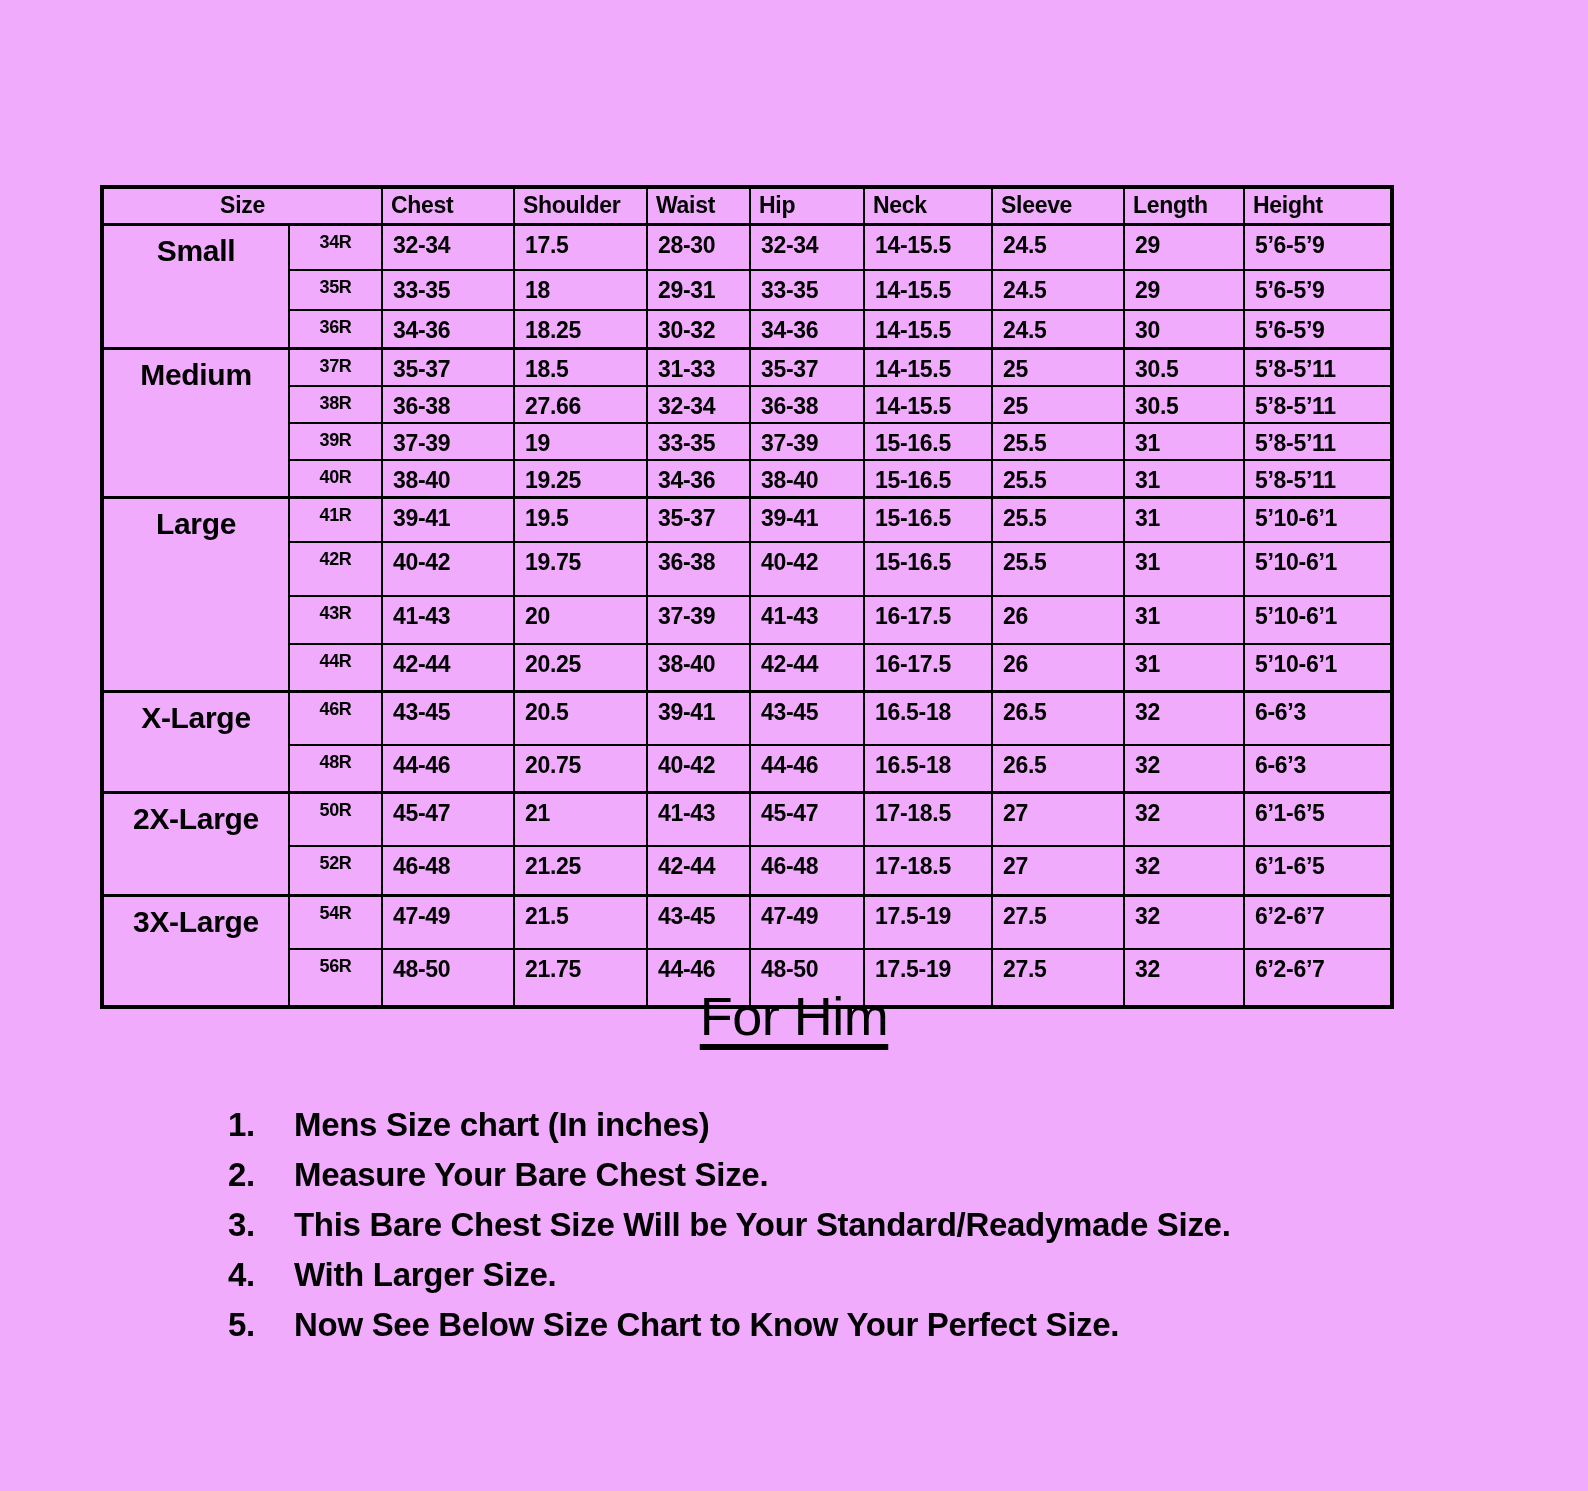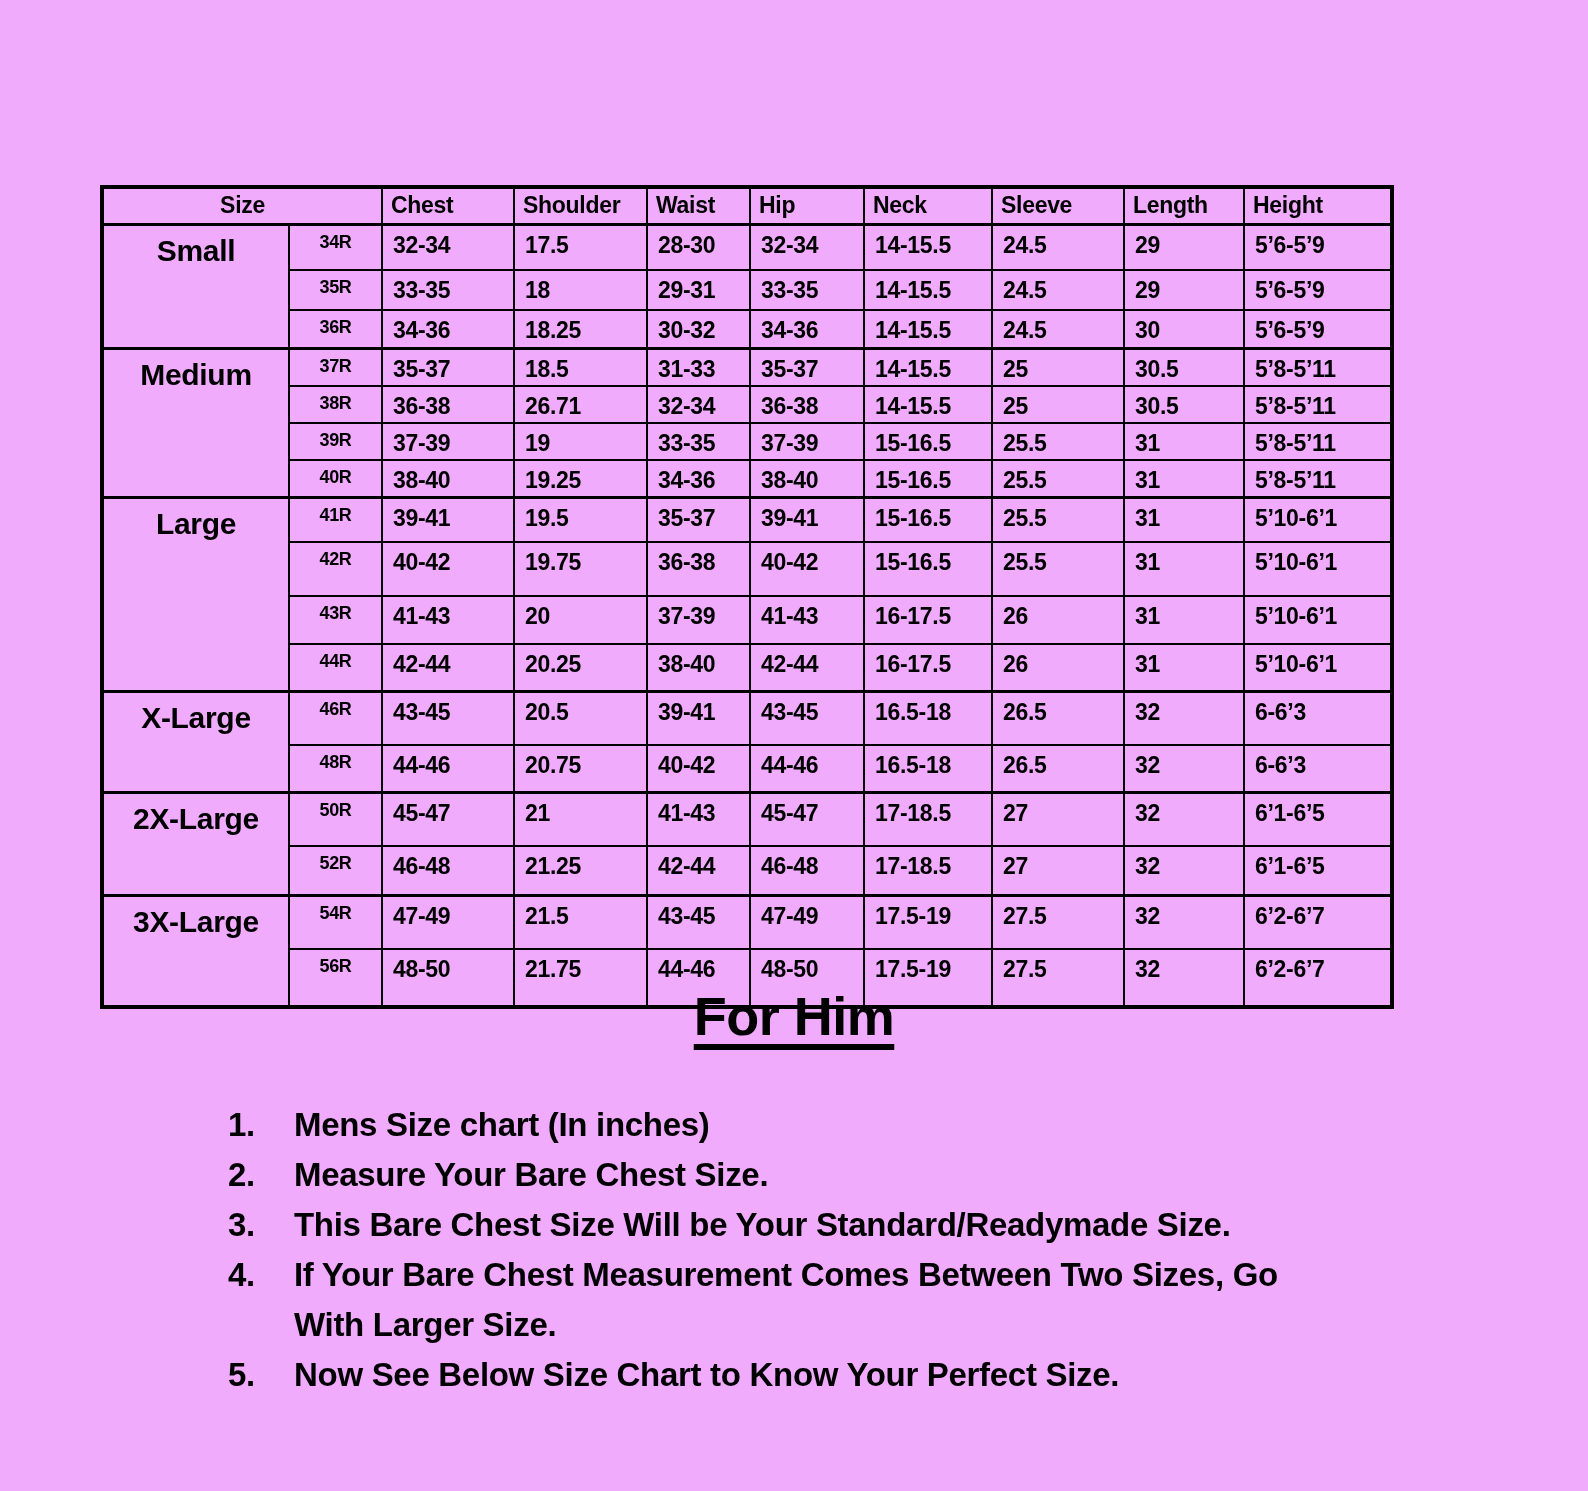--- a/index.html
+++ b/index.html
@@ -38,21 +38,21 @@
   }
   td.val {
     font-size:23px; text-align:left; vertical-align:top; padding:6px 8px 2px 10px;
   }
   tr.group-start td { border-top:3px solid #000; }
 
   
   .for-him {
     position:absolute; left:0; top:985px; width:1588px;
     text-align:center;
-    font-size:54px; font-weight:700;
+    font-size:54px; font-weight:400;
     text-decoration:underline;
     text-decoration-thickness:6px;
     text-underline-offset:9px;
     letter-spacing:-0.5px;
   }
 
   
   .instructions {
     position:absolute; left:228px; top:1100px; width:1240px;
     font-size:33px; font-weight:700; line-height:50px;
@@ -137,21 +137,21 @@
           <td class="val">31-33</td>
           <td class="val">35-37</td>
           <td class="val">14-15.5</td>
           <td class="val">25</td>
           <td class="val">30.5</td>
           <td class="val">5’8-5’11</td>
         </tr>
         <tr style="height: 35px;">
           <td class="code">38R</td>
           <td class="val">36-38</td>
-          <td class="val">26.71</td>
+          <td class="val">27.66</td>
           <td class="val">32-34</td>
           <td class="val">36-38</td>
           <td class="val">14-15.5</td>
           <td class="val">25</td>
           <td class="val">30.5</td>
           <td class="val">5’8-5’11</td>
         </tr>
         <tr style="height: 36px;">
           <td class="code">39R</td>
           <td class="val">37-39</td>
@@ -308,21 +308,20 @@
       </div>
       <div class="instruction-item">
         <div class="instruction-number">3.</div>
         <div class="instruction-text">
           <div>This Bare Chest Size Will be Your Standard/Readymade Size.</div>
         </div>
       </div>
       <div class="instruction-item">
         <div class="instruction-number">4.</div>
         <div class="instruction-text">
-          <div>If Your Bare Chest Measurement Comes Between Two Sizes, Go</div>
           <div>With Larger Size.</div>
         </div>
       </div>
       <div class="instruction-item">
         <div class="instruction-number">5.</div>
         <div class="instruction-text">
           <div>Now See Below Size Chart to Know Your Perfect Size.</div>
         </div>
       </div>
     </div>

